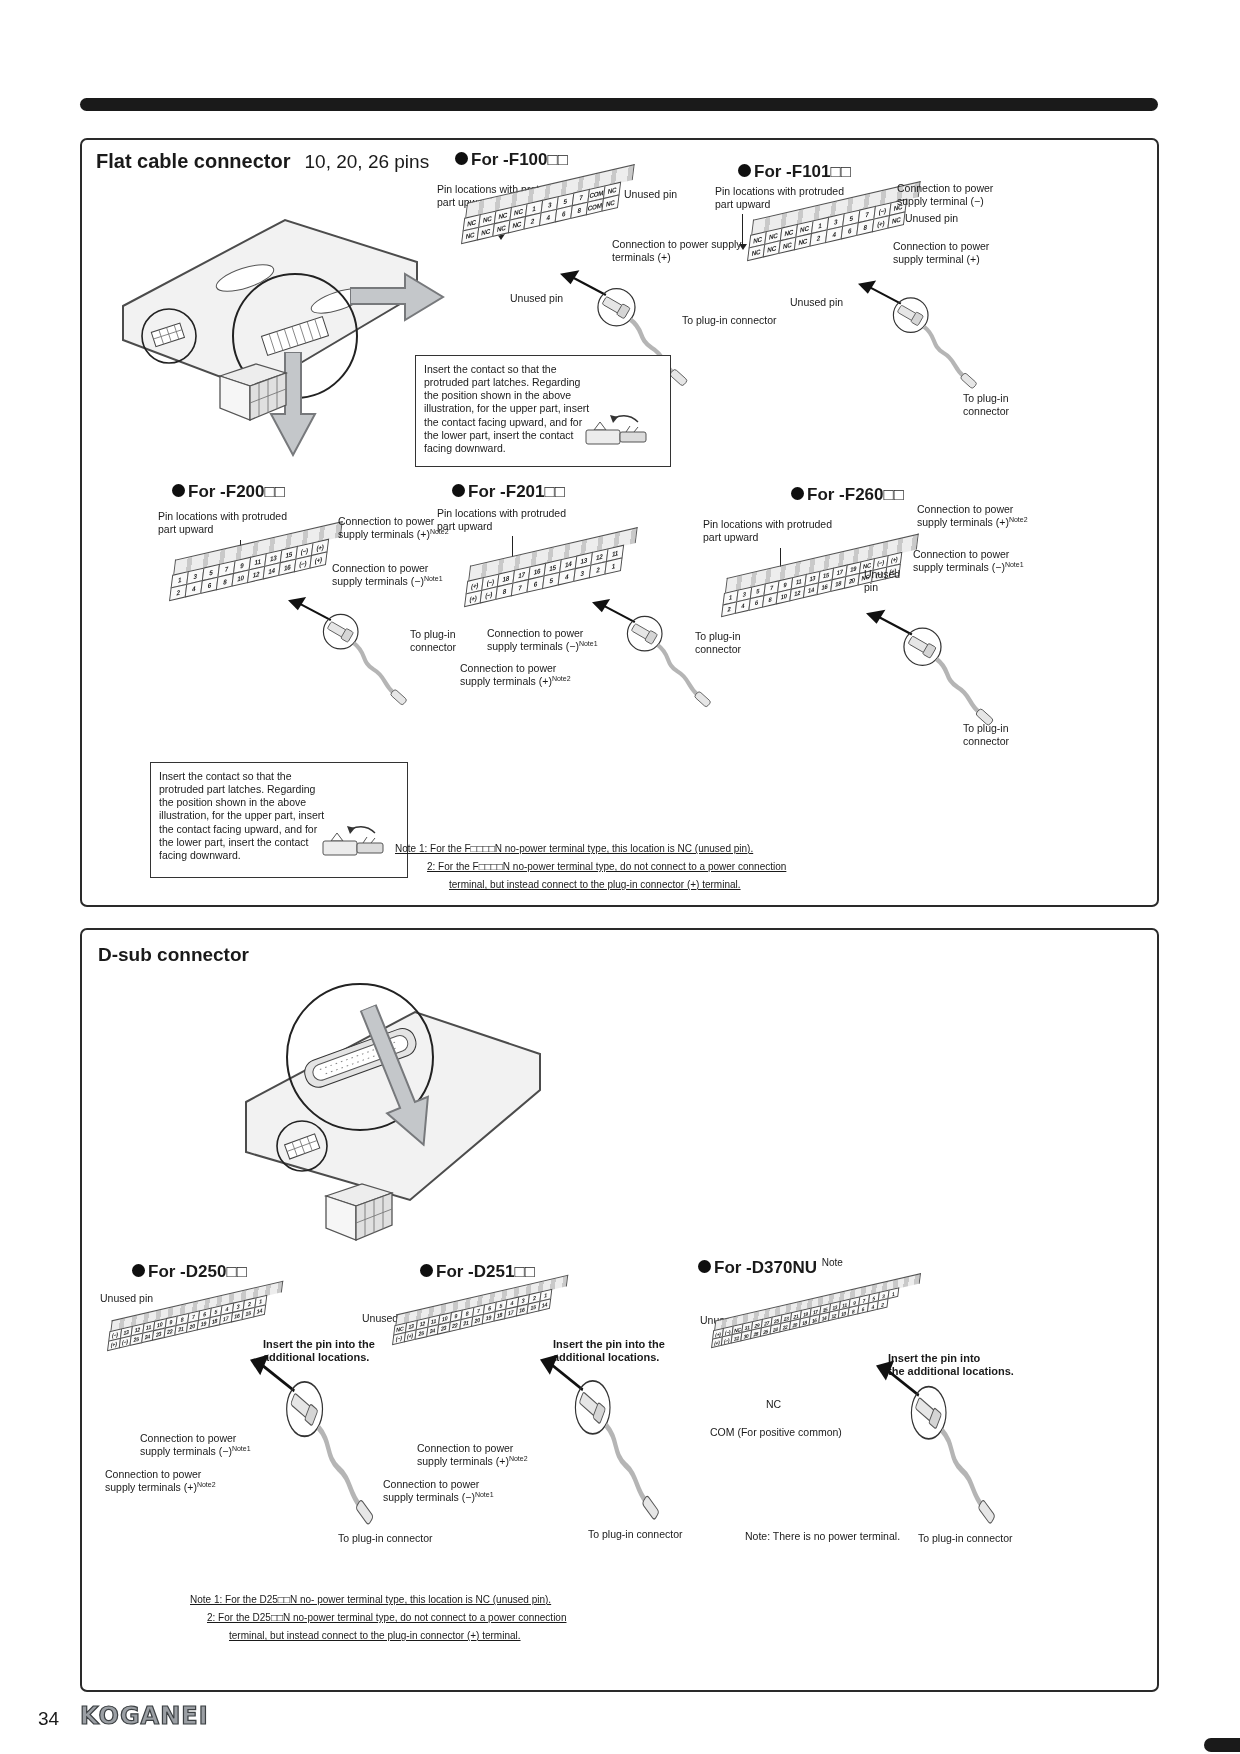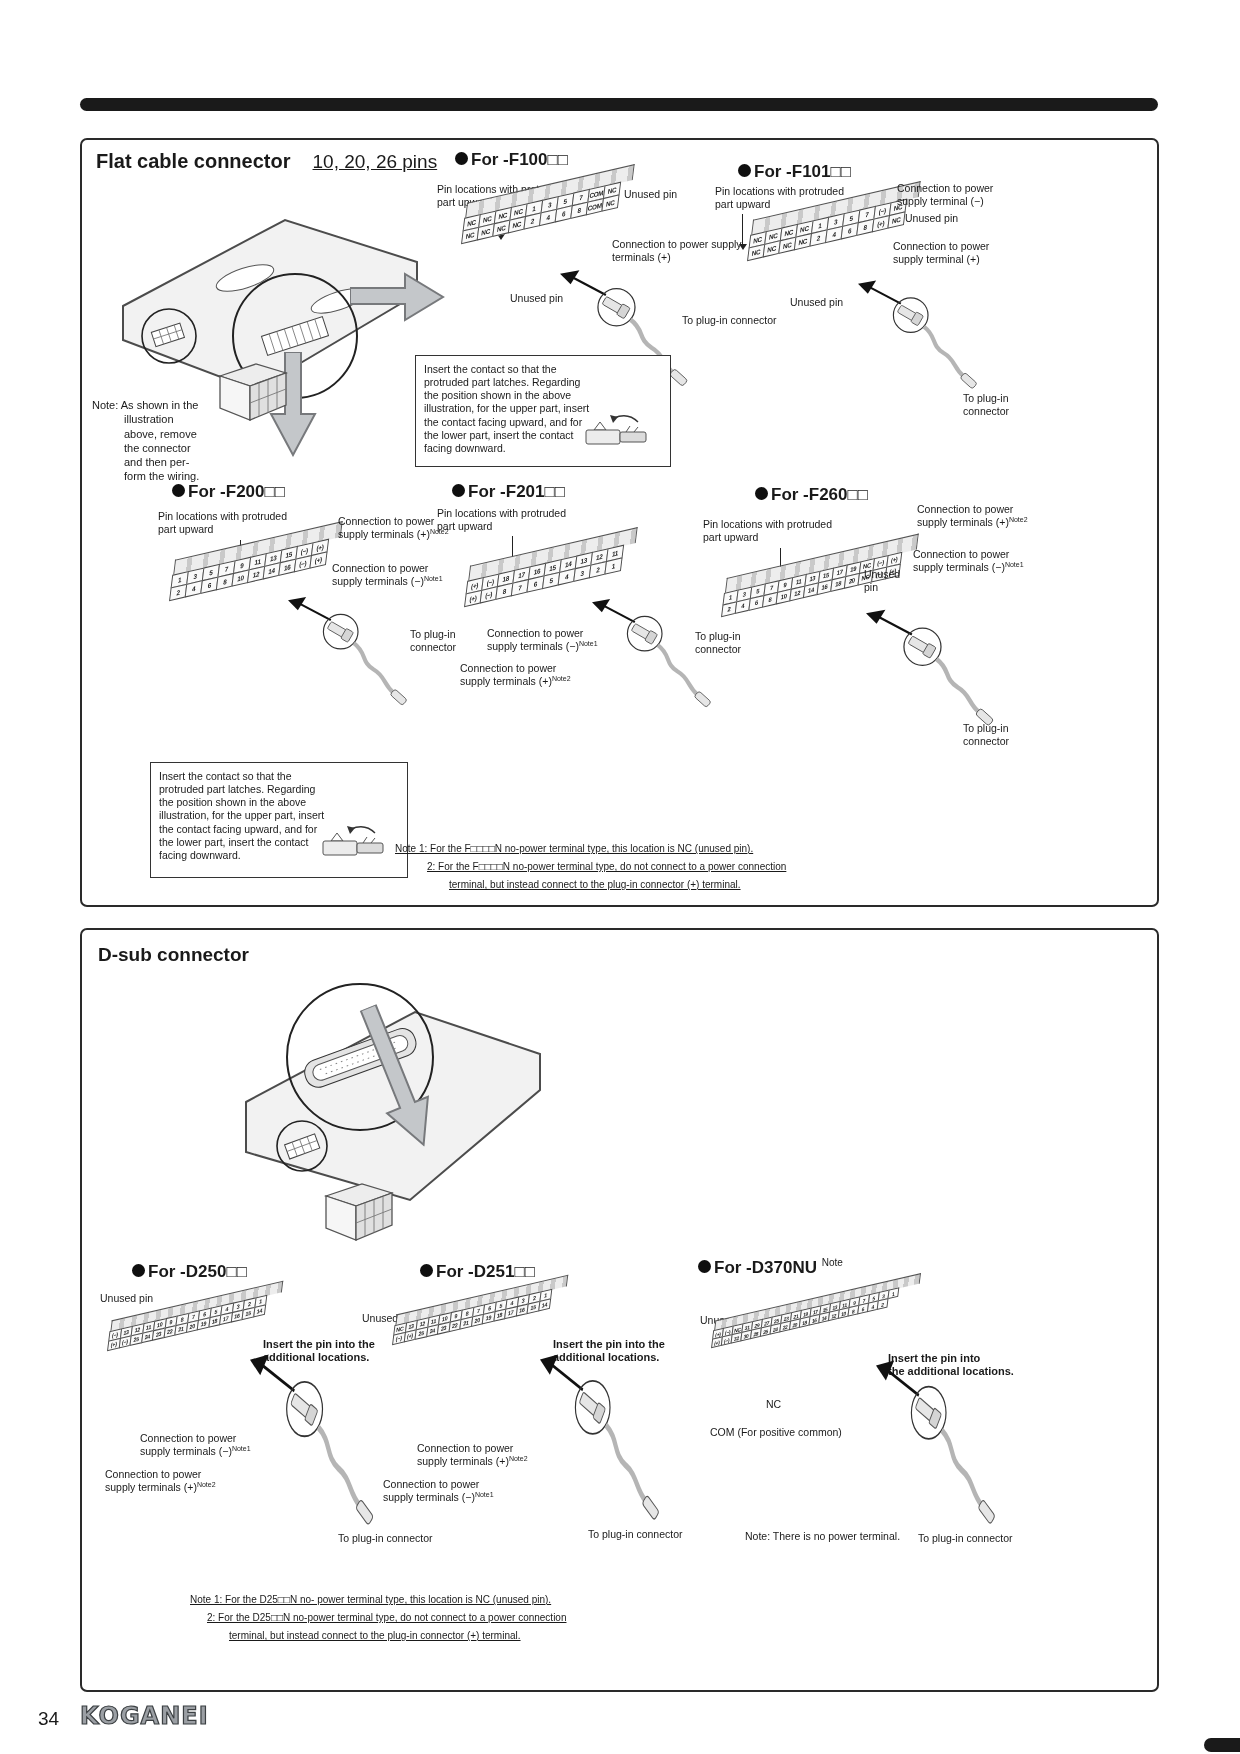--- a/index.html
+++ b/index.html
@@ -3,21 +3,21 @@
 <meta charset="utf-8">
 <style>
   html,body{margin:0;padding:0;background:#fff;}
   #page{position:relative;width:1240px;height:1754px;background:#fff;overflow:hidden;
         font-family:"Liberation Sans",sans-serif;color:#1a1a1a;}
   .abs{position:absolute;}
   .ttl{font-size:20px;font-weight:bold;white-space:nowrap;}
   .bar{background:#1a1a1a;border-radius:7px;}
   .sec{border:2px solid #2a2a2a;border-radius:7px;background:#fff;}
   .h1b{font-size:20px;font-weight:bold;white-space:nowrap;}
-  .h1l{font-size:19px;font-weight:normal;margin-left:22px;text-decoration:underline;}
+  .h1l{font-size:19px;font-weight:normal;margin-left:14px;}
   .vh{font-size:17px;font-weight:bold;white-space:nowrap;}
   .blt{display:inline-block;width:13px;height:13px;border-radius:50%;background:#0f0f0f;margin-right:3px;}
   .ann{font-size:10.5px;line-height:1.2;white-space:pre-line;}
   .ann.b{font-weight:bold;font-size:11px;}
   .mnote{font-size:11px;line-height:1.3;white-space:pre-line;padding-left:32px;text-indent:-32px;}
   .nbox{border:1.5px solid #333;background:#fff;padding:7px 8px;font-size:10.5px;line-height:1.25;}
   .nbox .txt{width:168px;}
   .note-ln{font-size:10px;white-space:nowrap;text-decoration:underline;}
   sup.sp{font-size:7px;vertical-align:super;line-height:0;}
   .vline{width:1.2px;background:#222;}
@@ -113,26 +113,20 @@
     </svg>
   <svg class="abs" style="left:350px;top:272px;" width="95" height="50" viewBox="0 0 95 50">
     <polygon points="0,16 55,16 55,2 93,25 55,48 55,32 0,32" fill="#c4c7ca" stroke="#77797c" stroke-width="2"></polygon>
   </svg>
   <svg class="abs" style="left:268px;top:352px;" width="50" height="105" viewBox="0 0 50 105">
     <polygon points="17,0 17,62 3,62 25,103 47,62 33,62 33,0" fill="#c4c7ca" stroke="#77797c" stroke-width="2"></polygon>
   </svg>
   <svg class="abs" style="left:212px;top:358px;" width="80" height="66" viewBox="0 0 80 66">
       <use href="#sblock"></use>
     </svg>
-  <div class="abs mnote" style="left:92px;top:398px;width:150px;">Note: As shown in the
-illustration
-above, remove
-the connector
-and then per-
-form the wiring.</div>
 
   <div class="abs vh" style="left:455px;top:150px;">
     <span class="blt"></span><span>For -F100□□</span>
   </div>
   <div class="abs ann" style="left:437px;top:183px;width:160px;">Pin locations with protruded
 part upward</div>
   <div class="abs vline" style="left:500px;top:212px;height:26px;"></div>
   <div class="conn" style="left:462px;top:205px;--cw:17px;--ch:13px;--cf:6.5px;">
     <div class="iso" style="width:172px;">
       <div class="topface"></div>
@@ -308,21 +302,21 @@
   <div class="abs ann" style="left:487px;top:627px;width:155px;"><span>Connection to power
 supply terminals (−)</span><sup class="sp">Note1</sup></div>
   <div class="abs ann" style="left:460px;top:662px;width:155px;"><span>Connection to power
 supply terminals (+)</span><sup class="sp">Note2</sup></div>
   <svg class="abs" style="left:592px;top:594px;" width="140" height="118" viewBox="0 0 170 135">
       <use href="#cable"></use>
     </svg>
   <div class="abs ann" style="left:695px;top:630px;width:75px;">To plug-in
 connector</div>
 
-  <div class="abs vh" style="left:755px;top:485px;text-align:right;">
+  <div class="abs vh" style="left:791px;top:485px;text-align:right;">
     <span class="blt"></span><span>For -F260□□</span>
   </div>
   <div class="abs ann" style="left:703px;top:518px;width:170px;">Pin locations with protruded
 part upward</div>
   <div class="abs vline" style="left:780px;top:548px;height:30px;"></div>
   <div class="conn" style="left:722px;top:580px;--cw:15px;--ch:12px;--cf:6px;">
     <div class="iso" style="width:197px;">
       <div class="topface"></div>
       <div class="prow">
           <div class="cell">1</div>

